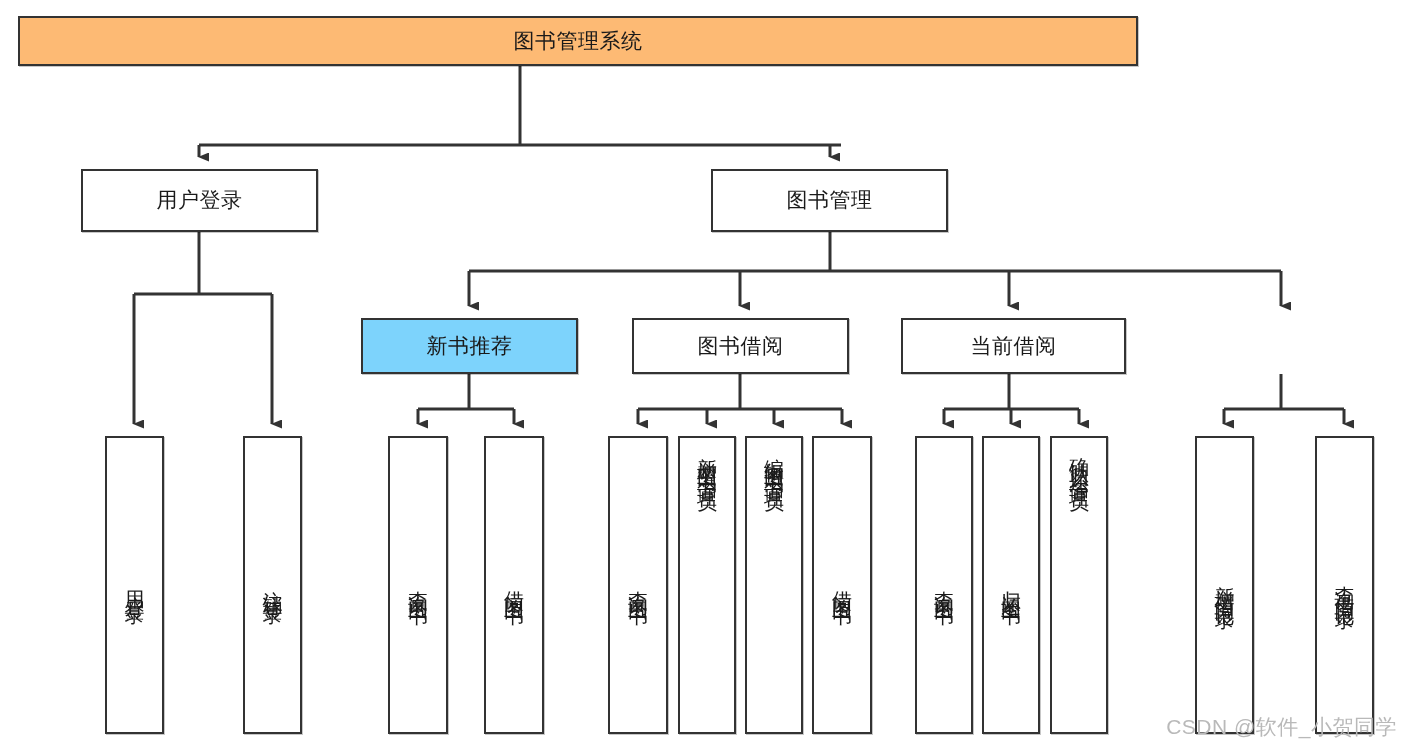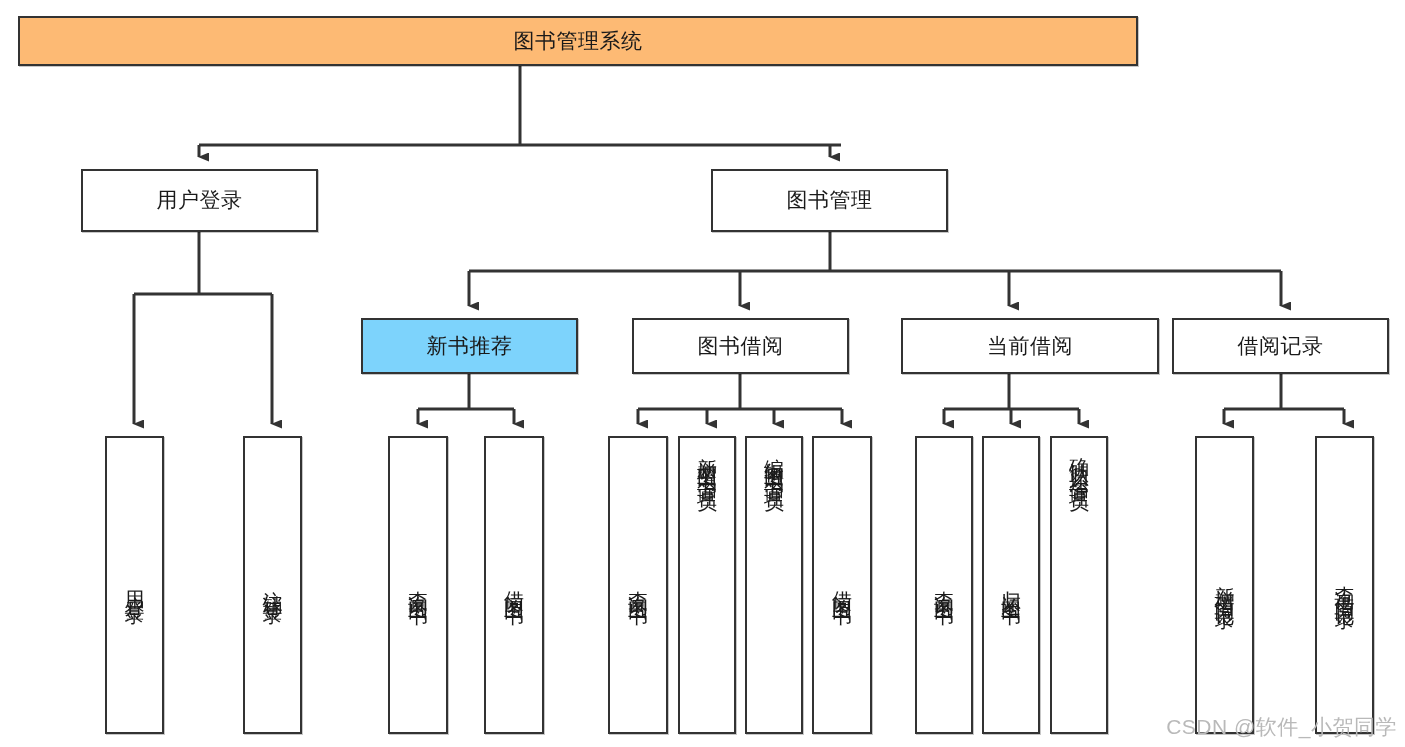--- a/index.html
+++ b/index.html
@@ -138,25 +138,22 @@
   <div class="node-box" id="l2-1" style="left: 711px; top: 169px; width: 237px; height: 63px; border-color: rgb(51, 51, 51); background: rgb(255, 255, 255);">
     <span class="node-label" style="color: rgb(26, 26, 26); text-align: center;">图书管理</span>
   </div>
 
   <div class="node-box" id="l3-0" style="left: 361px; top: 318px; width: 217px; height: 56px; border-color: rgb(51, 51, 51); background: #7dd3fc;">
     <span class="node-label" style="color: rgb(26, 26, 26);">新书推荐</span>
   </div>
   <div class="node-box" id="l3-1" style="left: 632px; top: 318px; width: 217px; height: 56px; border-color: rgb(51, 51, 51); background: rgb(255, 255, 255);">
     <span class="node-label" style="color: rgb(26, 26, 26);">图书借阅</span>
   </div>
-  <div class="node-box" id="l3-2" style="left: 901px; top: 318px; width: 258px; height: 56px; border-color: rgb(51, 51, 51); background: rgb(255, 255, 255);">
+  <div class="node-box" id="l3-2" style="left: 901px; top: 318px; width: 225px; height: 56px; border-color: rgb(51, 51, 51); background: rgb(255, 255, 255);">
     <span class="node-label" style="color: rgb(26, 26, 26);">当前借阅</span>
-  </div>
-  <div class="node-box" id="l3-3" style="left: 1172px; top: 318px; width: 217px; height: 56px; border-color: rgb(51, 51, 51); background: rgb(255, 255, 255);">
-    <span class="node-label" style="color: rgb(26, 26, 26);">借阅记录</span>
   </div>
 
   <div class="node-box vertical centered" id="lf-0" style="left: 105px; top: 436px; width: 59px; height: 298px; border-color: rgb(51, 51, 51); background: rgb(255, 255, 255);">
     <span class="node-label" style="color: rgb(26, 26, 26);">用户登录</span>
   </div>
   <div class="node-box vertical centered" id="lf-1" style="left: 243px; top: 436px; width: 59px; height: 298px; border-color: rgb(51, 51, 51); background: rgb(255, 255, 255);">
     <span class="node-label" style="color: rgb(26, 26, 26);">注销登录</span>
   </div>
   <div class="node-box vertical centered" id="lf-2" style="left: 388px; top: 436px; width: 60px; height: 298px; border-color: rgb(51, 51, 51); background: rgb(255, 255, 255);">
     <span class="node-label" style="color: rgb(26, 26, 26);">查询图书</span>

